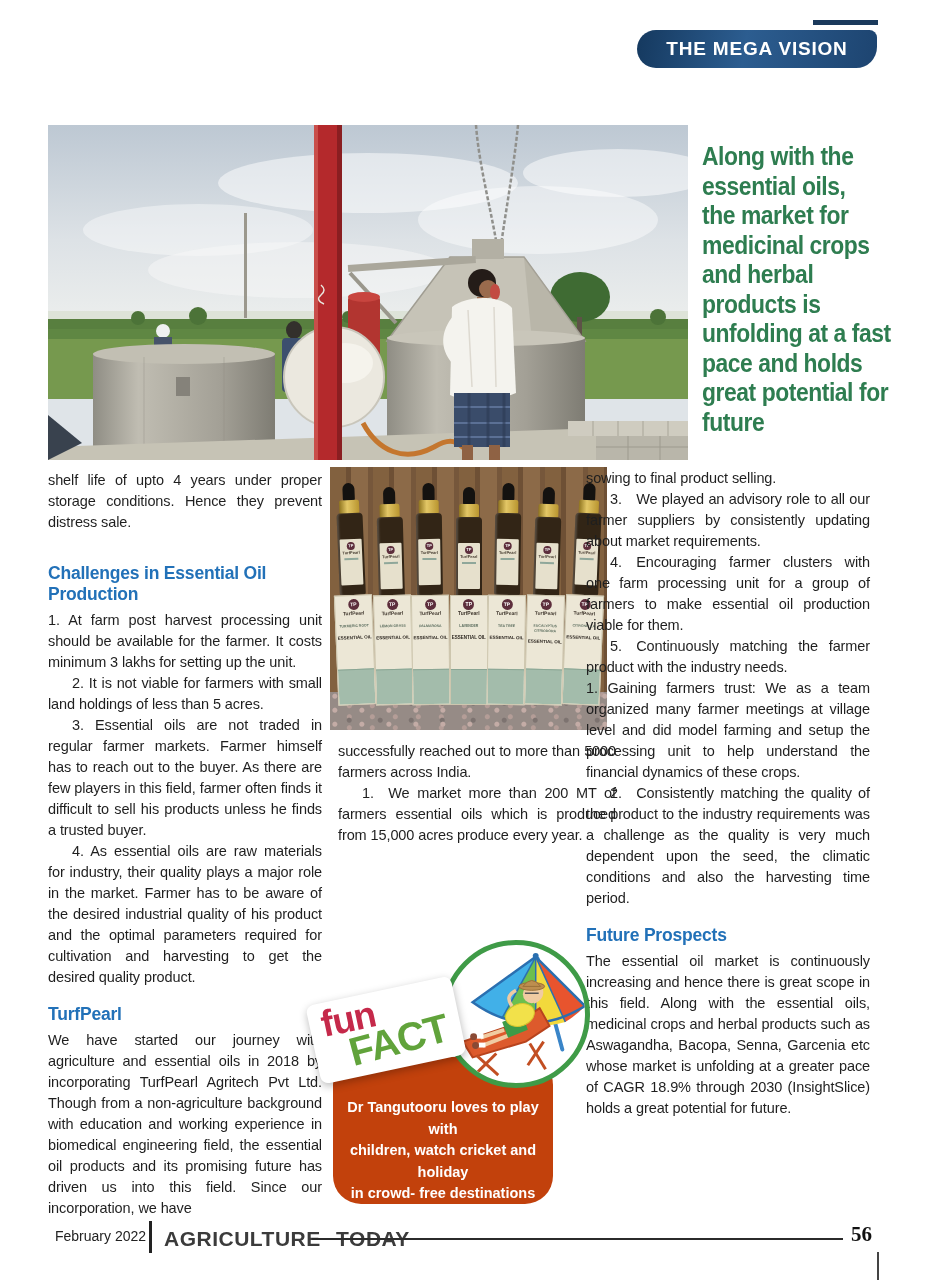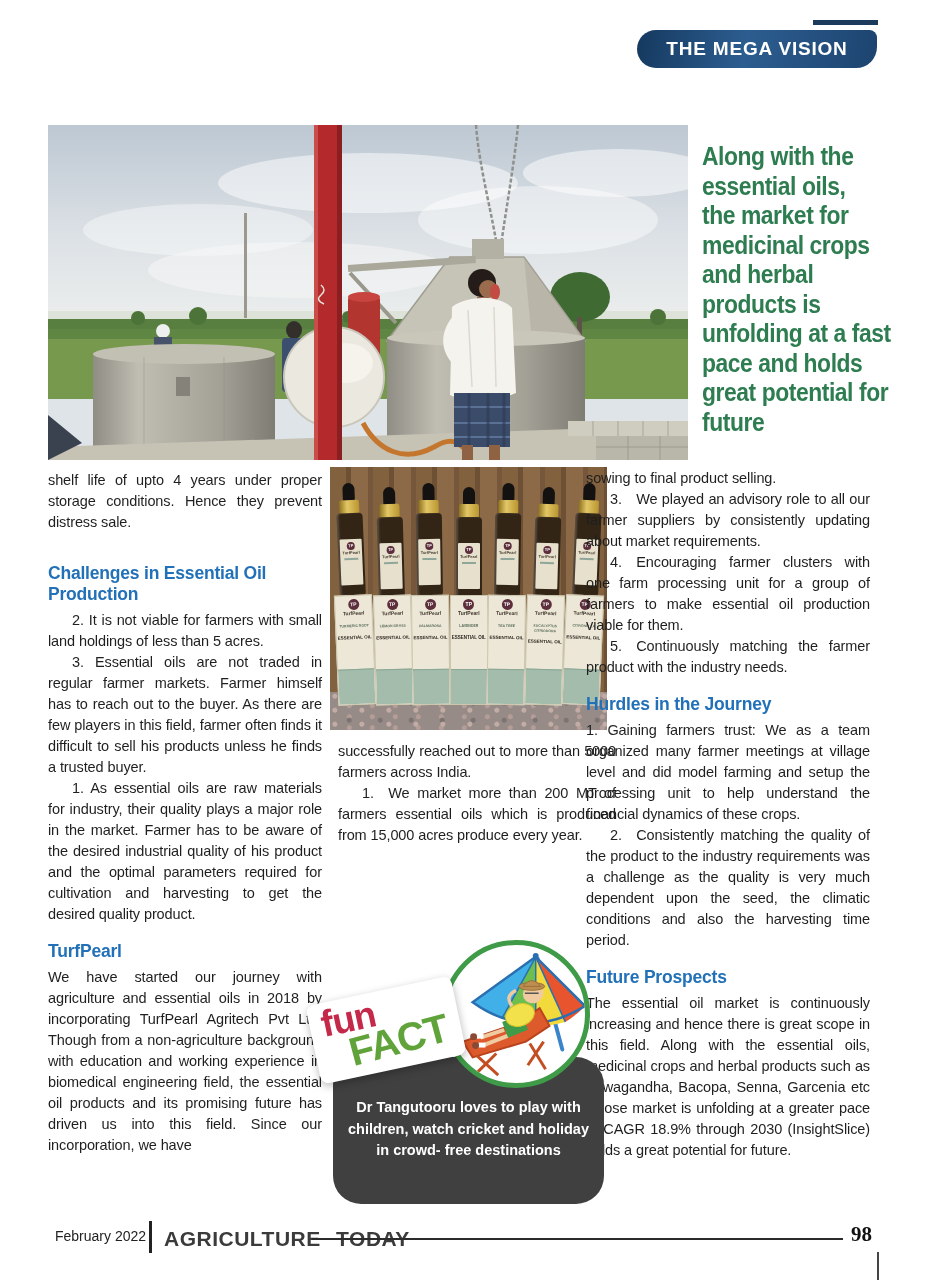--- a/index.html
+++ b/index.html
@@ -58,21 +58,21 @@
   .box{position:absolute;left:0;top:112px;width:36px;height:108px;background:#ece7d6;border:1px solid #cdc6ae;
        text-align:center;overflow:hidden;}
   .box .tp-logo{margin:3px auto 0;width:11px;height:11px;border-radius:50%;background:#5d2e3c;
        color:#fff;font-size:5px;line-height:11px;font-weight:bold;}
   .box .brand{font-size:5px;line-height:7px;font-weight:bold;color:#3e352c;}
   .box .oil-name{margin-top:7px;font-size:3.5px;line-height:4.5px;color:#5c6e5f;font-weight:bold;}
   .box .essline{margin:6px auto 0;font-size:4.5px;line-height:6px;font-weight:bold;color:#2c2620;}
   .box .band{position:absolute;left:0;bottom:0;width:100%;height:34px;background:#a3bcab;border-top:1px solid #8aa694;}
 
   
-  #funfact-box{position:absolute;left:333px;top:1057px;width:271px;height:147px;background:#404040;border-radius:28px;}
+  #funfact-box{position:absolute;left:333px;top:1057px;width:220px;height:147px;background:#c2410c;border-radius:28px;}
   #funfact-text{position:absolute;left:10px;right:10px;top:40px;color:#fff;font-weight:bold;
                 font-size:14.5px;line-height:21.5px;text-align:center;}
   #funfact-circle{position:absolute;left:442px;top:940px;width:138px;height:138px;border:5px solid #3f9b47;
                 border-radius:50%;background:#fff;overflow:hidden;}
   #funfact-circle svg{display:block;width:100%;height:100%;}
   #funfact-sticker{position:absolute;left:312px;top:990px;transform:rotate(-12deg);background:#fff;
                 padding:6px 14px 10px 12px;border-radius:8px;box-shadow:0 3px 8px rgba(0,0,0,.28);}
   #funfact-sticker .fun{display:block;color:#c5294a;font-size:37px;line-height:32px;font-weight:bold;letter-spacing:-1px;}
   #funfact-sticker .fact{display:block;margin:-4px 0 0 22px;color:#61a33b;font-size:40px;line-height:36px;
                 font-weight:bold;letter-spacing:-1px;transform:rotate(-3deg);}
@@ -218,23 +218,24 @@
 and herbal
 products is
 unfolding at a fast
 pace and holds
 great potential for
 future</div>
 
   <div id="col-left" class="col">
     <p>shelf life of upto 4 years under proper storage conditions. Hence they prevent distress sale.</p>
     <div class="h first">Challenges in Essential Oil Production</div>
+    <p>1. At farm post harvest processing unit should be available for the farmer. It costs minimum 3 lakhs for setting up the unit.</p>
     <p class="ind">2. It is not viable for farmers with small land holdings of less than 5 acres.</p>
     <p class="ind">3. Essential oils are not traded in regular farmer markets. Farmer himself has to reach out to the buyer. As there are few players in this field, farmer often finds it difficult to sell his products unless he finds a trusted buyer.</p>
-    <p class="ind">1. As essential oils are raw materials for industry, their quality plays a major role in the market. Farmer has to be aware of the desired industrial quality of his product and the optimal parameters required for cultivation and harvesting to get the desired quality product.</p>
+    <p class="ind">4. As essential oils are raw materials for industry, their quality plays a major role in the market. Farmer has to be aware of the desired industrial quality of his product and the optimal parameters required for cultivation and harvesting to get the desired quality product.</p>
     <div class="h">TurfPearl</div>
     <p>We have started our journey with agriculture and essential oils in 2018 by incorporating TurfPearl Agritech Pvt Ltd. Though from a non-agriculture background with education and working experience in biomedical engineering field, the essential oil products and its promising future has driven us into this field. Since our incorporation, we have</p>
   </div>
 
   <div id="photo2">
     <div class="granite"></div>
     <div class="bottles-row">
     <div class="oil-unit" style="left: 4px; transform: rotate(-2.4deg);">
       <div class="bottle" style="top: 0px;">
         <div class="dropper"></div>
@@ -387,21 +388,20 @@
   <div id="col-mid" class="col">
     <p>successfully reached out to more than 5000 farmers across India.</p>
     <p class="ind">1.  We market more than 200 MT of farmers essential oils which is produced from 15,000 acres produce every year.</p>
   </div>
 
   <div id="col-right" class="col">
     <p>sowing to final product selling.</p>
     <p class="ind">3.  We played an advisory role to all our farmer suppliers by consistently updating about market requirements.</p>
     <p class="ind">4.  Encouraging farmer clusters with one farm processing unit for a group of farmers to make essential oil production viable for them.</p>
     <p class="ind">5.  Continuously matching the farmer product with the industry needs.</p>
-    <div class="h">Hurdles in the Journey</div>
     <p>1. Gaining farmers trust: We as a team organized many farmer meetings at village level and did model farming and setup the processing unit to help understand the financial dynamics of these crops.</p>
     <p class="ind">2.  Consistently matching the quality of the product to the industry requirements was a challenge as the quality is very much dependent upon the seed, the climatic conditions and also the harvesting time period.</p>
     <div class="h">Future Prospects</div>
     <p>The essential oil market is continuously increasing and hence there is great scope in this field. Along with the essential oils, medicinal crops and herbal products such as Aswagandha, Bacopa, Senna, Garcenia etc whose market is unfolding at a greater pace of CAGR 18.9% through 2030 (InsightSlice) holds a great potential for future.</p>
   </div>
 
   <div id="funfact-box">
     <div id="funfact-text" class="preline">Dr Tangutooru loves to play with
 children, watch cricket and holiday
 in crowd- free destinations</div>
@@ -447,16 +447,16 @@
   </div>
   <div id="funfact-sticker">
     <span class="fun">fun</span>
     <span class="fact">FACT</span>
   </div>
 
   <div id="footer-date">February 2022</div>
   <div id="footer-sep"></div>
   <div id="footer-mag">AGRICULTURE TODAY</div>
   <div id="footer-rule"></div>
-  <div id="footer-page">98</div>
+  <div id="footer-page">56</div>
   <div id="footer-tick"></div>
 
 </div>
 
 </body></html>

